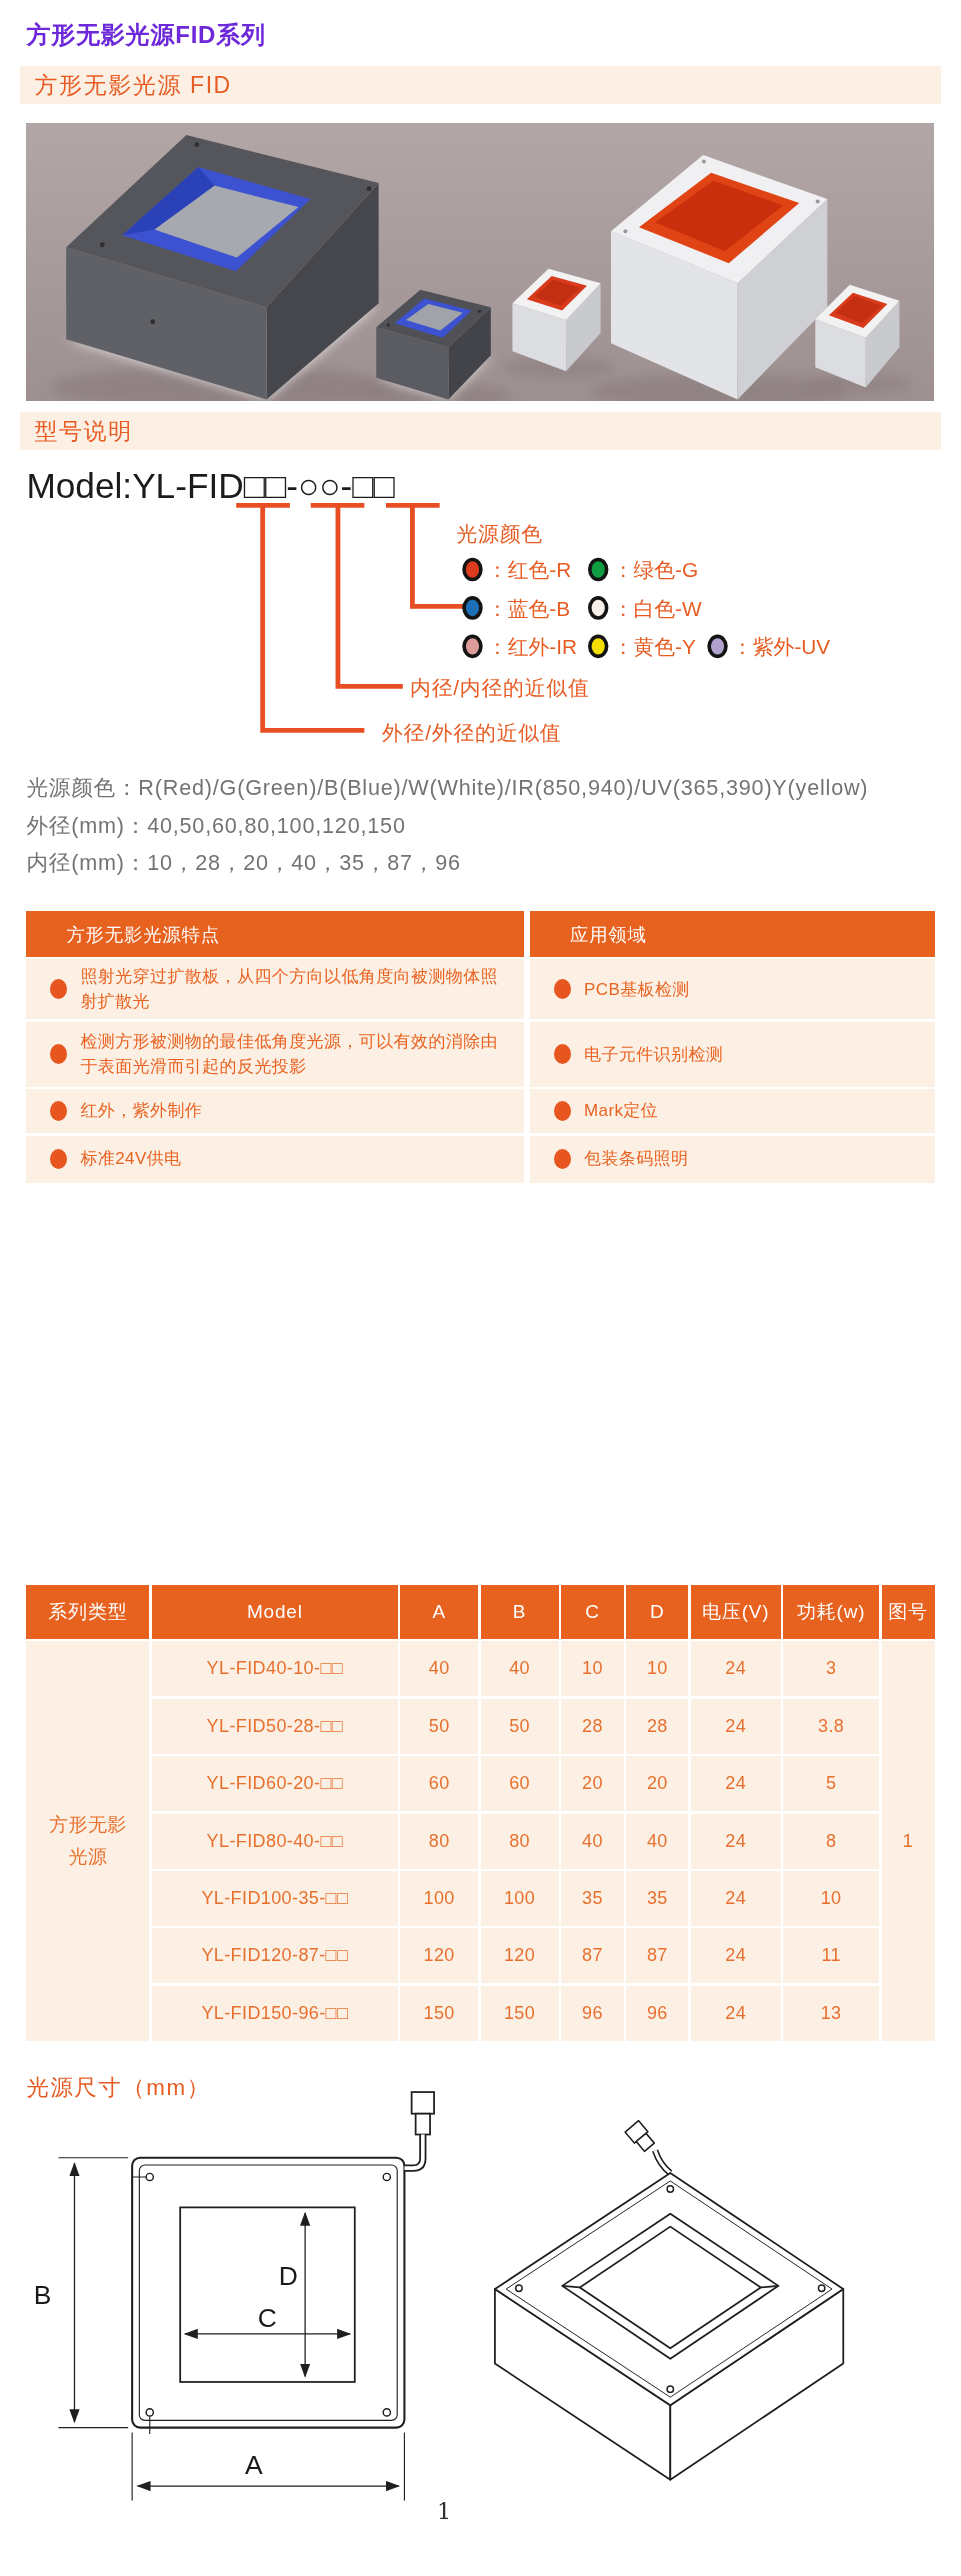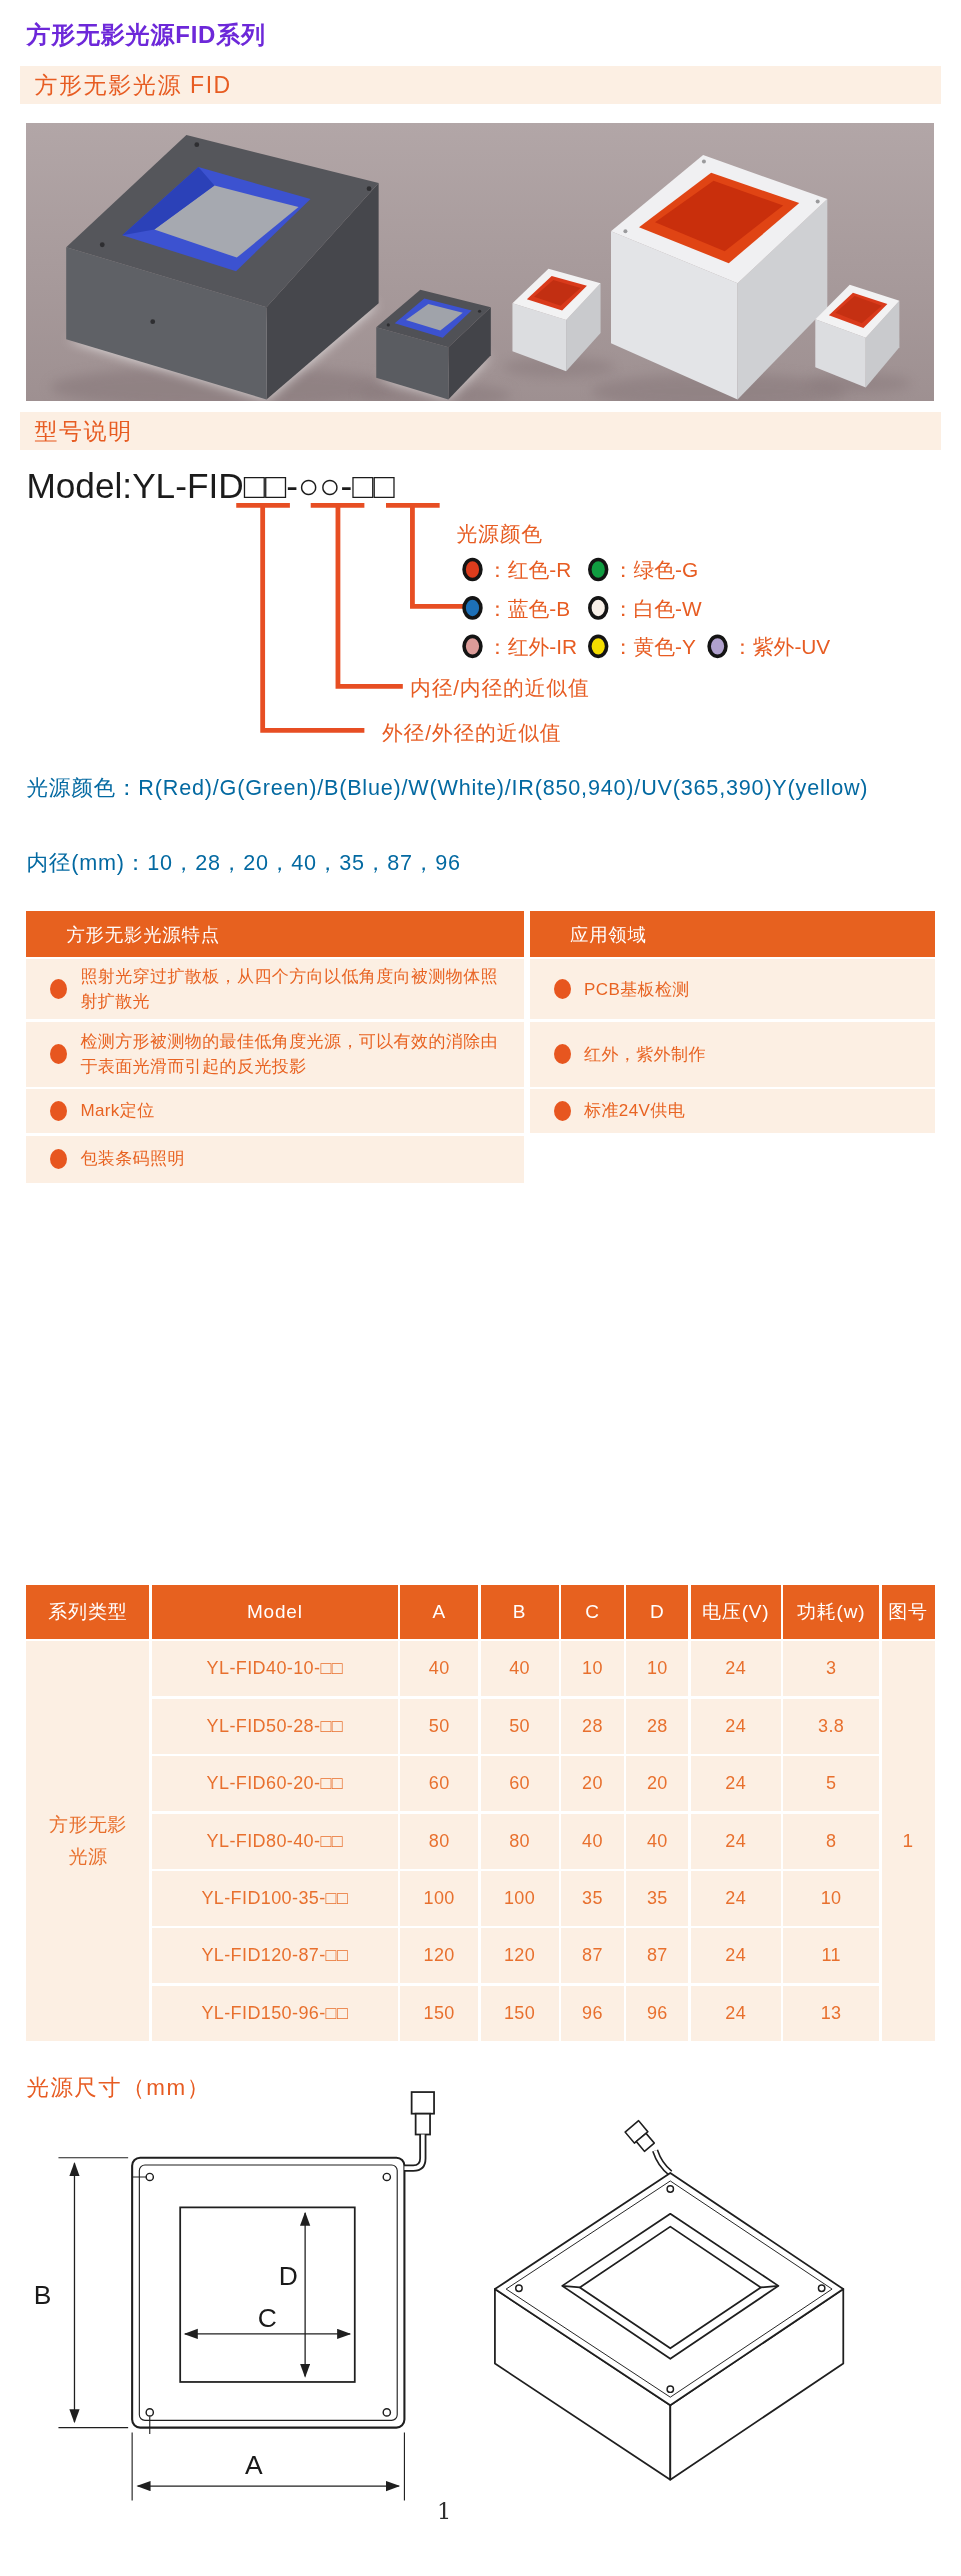--- a/index.html
+++ b/index.html
@@ -6,21 +6,21 @@
   body{font-family:"Liberation Sans", sans-serif;}
   .page{position:relative;width:961px;height:2576px;background:#fff;overflow:hidden;}
   .abs{position:absolute;}
   .page-title{left:26.4px;top:19px;font-size:24px;font-weight:bold;color:#6d28d9;letter-spacing:0.8px;}
   .band{left:20px;width:921px;height:38px;background:#fcefe3;display:flex;align-items:center;}
   .band1{top:66px;}
   .band2{top:412px;align-items:center;}
   .band span{font-size:23px;color:#e75c22;padding-left:14.4px;letter-spacing:1.6px;}
   .photo{left:26.4px;top:123px;width:908px;height:278px;background:linear-gradient(180deg,#b2a6a7,#9e9091);}
   .svg-abs{position:absolute;left:0;top:0;}
-  .info-line{left:26.4px;font-size:21.6px;color:#0369a1;letter-spacing:0.8px;white-space:nowrap;}
+  .info-line{left:26.4px;font-size:21.6px;color:#737373;letter-spacing:0.8px;white-space:nowrap;}
   .il1{top:773px;}
   .il2{top:811px;}
   .il3{top:848px;}
   .features{left:26.4px;top:911px;display:grid;grid-template-columns:498px 405px;grid-template-rows:46px 60px 65px 44px 47px;column-gap:5.6px;row-gap:2.4px;}
   .feat-h{background:#e7611f;color:#fff;font-size:18.4px;display:flex;align-items:center;padding-left:40px;letter-spacing:0.8px;}
   .feat-c{background:#fcefe3;color:#e86322;font-size:17px;display:flex;align-items:center;padding:0 22.4px 0 24px;line-height:1.5;letter-spacing:0.4px;}
   .bullet{flex:0 0 auto;width:17px;height:20px;border-radius:50%;background:#e7561f;margin-right:13px;}
   .spec{left:26.4px;top:1585px;display:grid;grid-template-columns:123px 246px 78px 78px 63px 62px 90px 96px 53px;grid-template-rows:54px repeat(7,55px);gap:2.4px;}
   .spec-h{background:#e7611f;color:#fff;font-size:19px;display:flex;align-items:center;justify-content:center;letter-spacing:0.8px;}
   .spec-c{background:#fcefe3;color:#e8702e;font-size:18px;display:flex;align-items:center;justify-content:center;letter-spacing:0.4px;}
@@ -145,38 +145,43 @@
       <text class="legend-text" x="765" y="769">：白色-W</text>
       <text class="legend-text" x="608" y="817">：红外-IR</text>
       <text class="legend-text" x="765" y="817">：黄色-Y</text>
       <text class="legend-text" x="914" y="817">：紫外-UV</text>
     </g>
     <text class="red-note" x="512" y="868">内径/内径的近似值</text>
     <text class="red-note" x="477" y="924">外径/外径的近似值</text>
   </svg>
 
   <div class="abs info-line il1">光源颜色：R(Red)/G(Green)/B(Blue)/W(White)/IR(850,940)/UV(365,390)Y(yellow)</div>
+  <div class="abs info-line il2">外径(mm)：40,50,60,80,100,120,150</div>
   <div class="abs info-line il3">内径(mm)：10，28，20，40，35，87，96</div>
 
   <div class="abs features">
     <div class="feat-h">方形无影光源特点</div>
     <div class="feat-h">应用领域</div>
 
     <div class="feat-c">
         <span class="bullet"></span>
         <span>照射光穿过扩散板，从四个方向以低角度向被测物体照射扩散光</span>
       </div>
     <div class="feat-c">
         <span class="bullet"></span>
         <span>PCB基板检测</span>
       </div>
 
     <div class="feat-c">
         <span class="bullet"></span>
         <span>检测方形被测物的最佳低角度光源，可以有效的消除由于表面光滑而引起的反光投影</span>
+      </div>
+    <div class="feat-c">
+        <span class="bullet"></span>
+        <span>电子元件识别检测</span>
       </div>
 
     <div class="feat-c">
         <span class="bullet"></span>
         <span>红外，紫外制作</span>
       </div>
     <div class="feat-c">
         <span class="bullet"></span>
         <span>Mark定位</span>
       </div>

